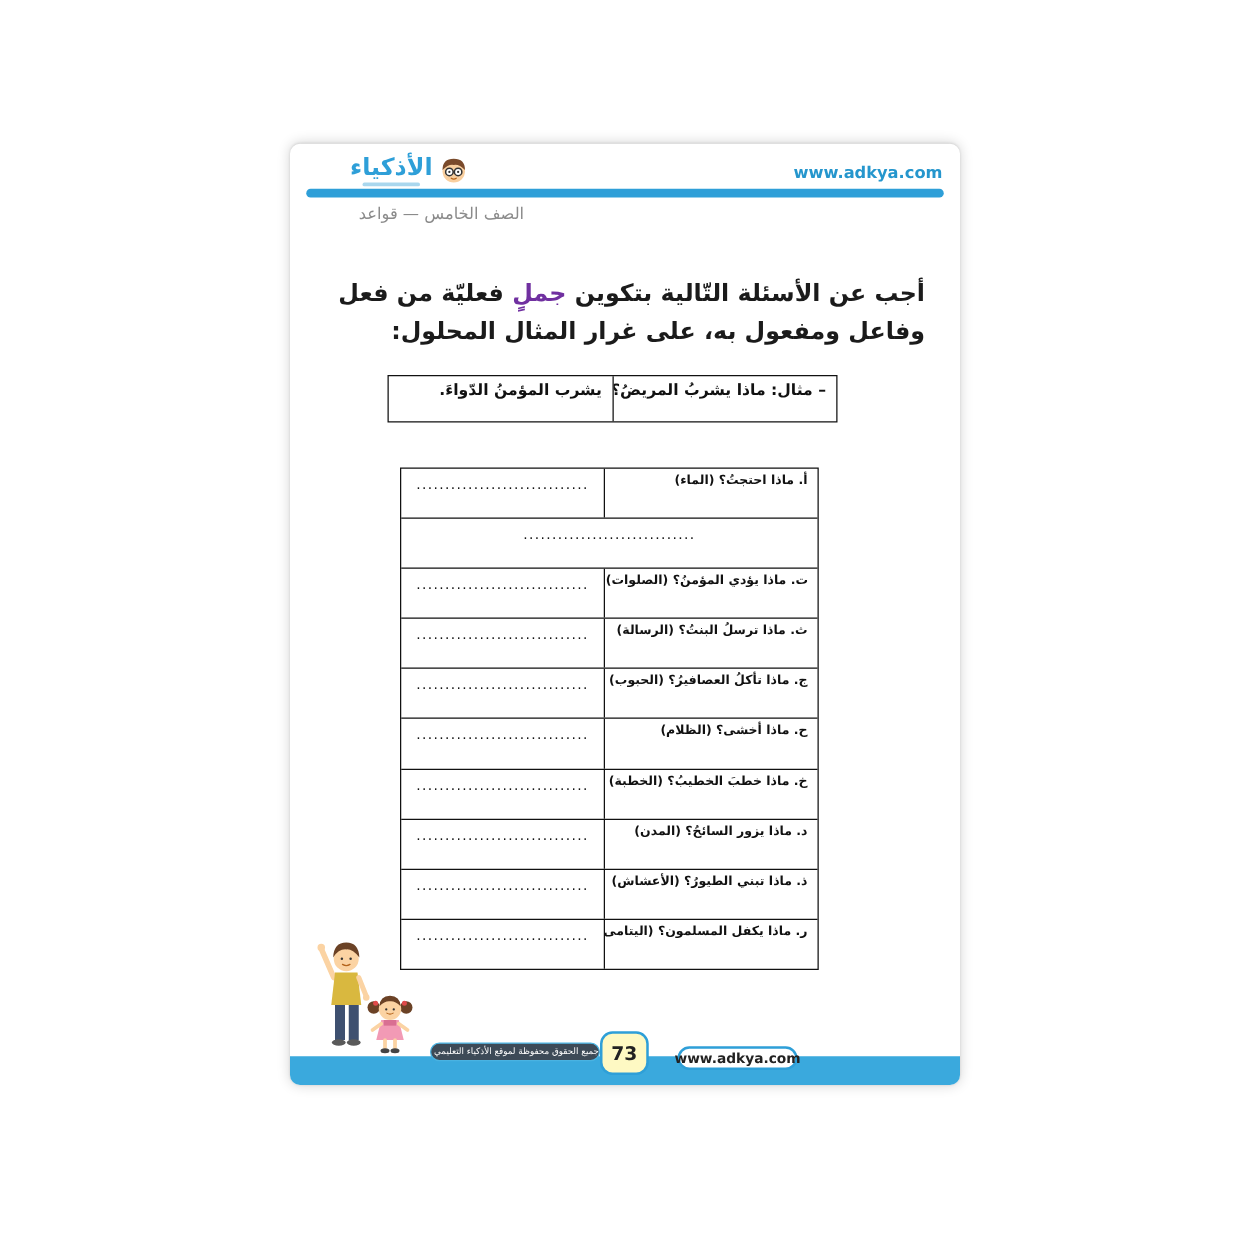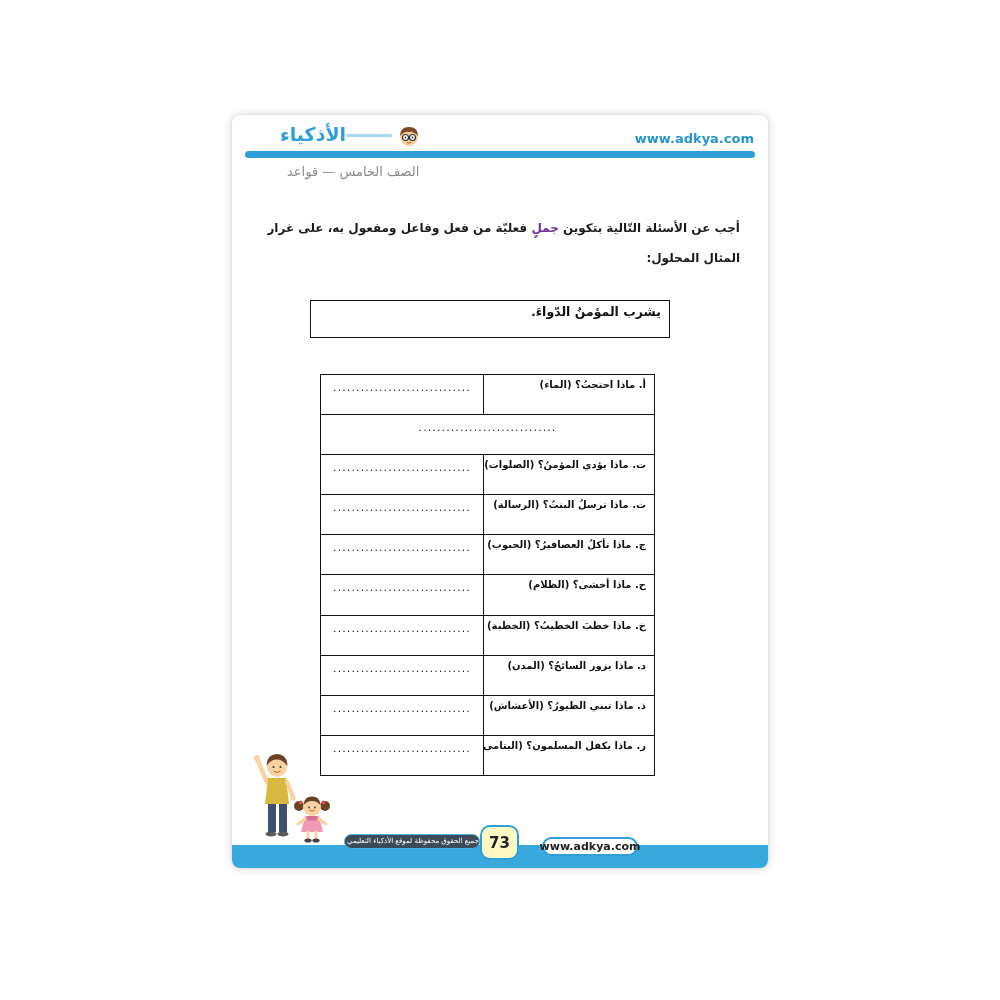--- a/index.html
+++ b/index.html
@@ -7,31 +7,31 @@
     width:1000px;height:1000px;background:#ffffff;position:relative;
     font-family:"DejaVu Sans", sans-serif;color:#1b1b1b;
   }
   .sheet{
     position:absolute;left:232px;top:115px;width:536px;height:753px;
     background:#ffffff;border-radius:8px;overflow:hidden;
     box-shadow:0 0 10px rgba(0,0,0,0.18), 0 0 2px rgba(0,0,0,0.12);
   }
   
   .logo{position:absolute;top:9px;left:48px;display:flex;align-items:flex-start;gap:5px;}
-  .logo-text-wrap{display:flex;flex-direction:row;align-items:center;}
+  .logo-text-wrap{display:flex;flex-direction:column;align-items:center;}
   .logo-text{font-size:19px;font-weight:bold;color:#2e9fd8;line-height:20px;}
   .logo-tagline{width:46px;height:3px;background:#a9d7ee;border-radius:2px;margin-top:2px;}
   .logo-face{width:24px;height:24px;}
   .site-top{position:absolute;top:16px;right:14px;font-size:13px;font-weight:bold;color:#2596cd;}
   .rule{position:absolute;top:36px;left:13px;right:13px;height:7px;background:#2e9fd8;border-radius:4px;}
   .section-title{position:absolute;top:49px;left:55px;color:#8b8b8b;font-size:13px;direction:rtl;}
   
   .instructions{
     position:absolute;top:86px;right:28px;width:478px;direction:rtl;text-align:right;
-    font-size:12px;font-weight:bold;line-height:30px;color:#1b1b1b;
+    font-size:19px;font-weight:bold;line-height:30px;color:#1b1b1b;
   }
   .hl{color:#7030a0;}
   
   .ex-table{
     position:absolute;left:78px;top:185px;width:360px;height:38px;
     border:1.6px solid #111;display:flex;direction:rtl;box-sizing:border-box;background:#fff;
   }
   .ex-cell{flex:1;padding:3px 8px 0 4px;font-size:12.5px;font-weight:bold;direction:rtl;
     text-align:right;color:#111;white-space:nowrap;overflow:hidden;}
   .ex-q{border-left:1.6px solid #111;}
@@ -91,20 +91,21 @@
     </svg>
   </div>
   <div class="site-top">www.adkya.com</div>
   <div class="rule"></div>
 
   <div class="section-title">الصف الخامس — قواعد</div>
 
   <p class="instructions"><span>أجب عن الأسئلة التّالية بتكوين </span><span class="hl">جملٍ</span><span> فعليّة من فعل وفاعل ومفعول به، على غرار المثال المحلول:</span></p>
 
   <div class="ex-table">
+    <div class="ex-cell ex-q">– مثال: ماذا يشربُ المريضُ؟</div>
     <div class="ex-cell">يشرب المؤمنُ الدّواءَ.</div>
   </div>
 
   <div class="q-table">
     <div class="q-row">
       <div class="q-cell">أ.  ماذا احتجتُ؟ (الماء)</div>
       <div class="a-cell">..............................</div>
     </div>
     <div class="q-row">
       <div class="a-cell">..............................</div>

